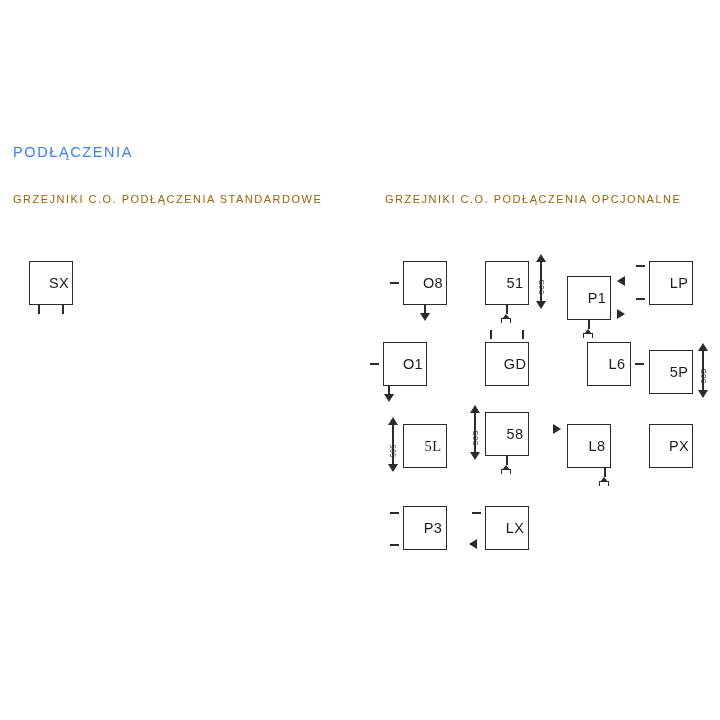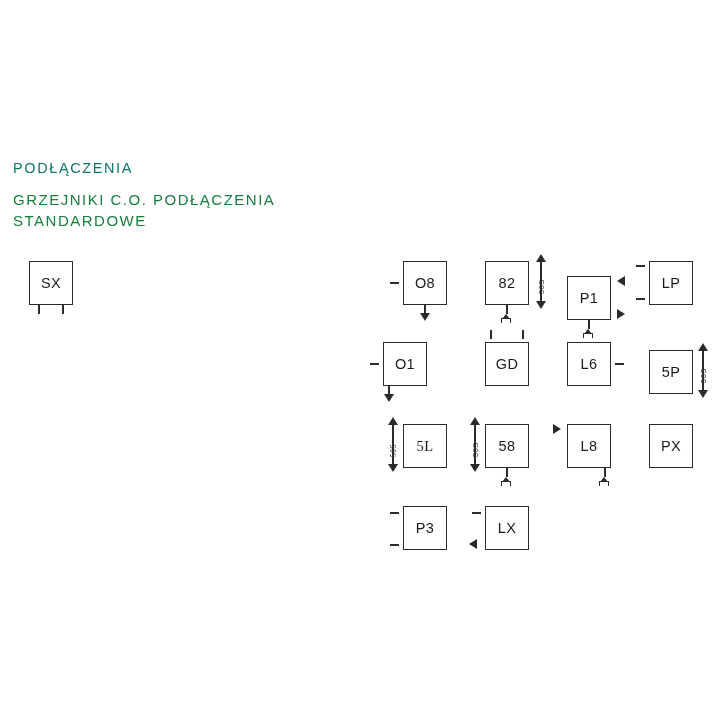--- a/index.html
+++ b/index.html
@@ -15,32 +15,32 @@
     position: relative;
     overflow: hidden;
   }
   .page {
     position: absolute;
     inset: 0;
   }
   .title-main {
     position: absolute;
     left: 13px;
-    top: 160px;
+    top: 144px;
     font-size: 14.5px;
     letter-spacing: 1.6px;
-    color: #0f766e;
+    color: #3b82f6;
     text-transform: uppercase;
     white-space: nowrap;
   }
   .col-head {
     position: absolute;
-    font-size: 15px;
+    font-size: 11px;
     letter-spacing: 1.5px;
-    color: #15803d;
+    color: #a16207;
     text-transform: uppercase;
     line-height: 21px;
     width: 320px;
   }
   .col-head.left { left: 13px; top: 189px; }
   .col-head.right { left: 385px; top: 189px; }
 
   
   .sym {
     position: absolute;
@@ -60,20 +60,21 @@
     position: absolute;
     left: 0; top: 0;
     width: 44px;
     height: 44px;
     display: flex;
     align-items: center;
     justify-content: center;
     font-size: 14.5px;
     color: #1c1c1c;
     letter-spacing: .4px;
+    padding-left: 8px;
   }
 
   
   .stub {
     position: absolute;
     background: #2b2b2b;
   }
   .stub.h { height: 1.6px; width: 9px; }
   .stub.v { width: 1.6px; height: 9px; }
 
@@ -128,39 +129,40 @@
   }
 </style>
 </head>
 <body>
 
 <div class="page">
 
   <div class="title-main">PODŁĄCZENIA</div>
 
   <div class="col-head left">GRZEJNIKI C.O. PODŁĄCZENIA STANDARDOWE</div>
+  <div class="col-head right">GRZEJNIKI C.O. PODŁĄCZENIA OPCJONALNE</div>
 
   <div class="sym" style="left:29px; top:261px;">
     <div class="box"></div>
     <div class="label">SX</div>
     <div class="stub v bl"></div>
     <div class="stub v br"></div>
   </div>
 
   <div class="sym" style="left:403px; top:261px;">
     <div class="box"></div>
     <div class="label">O8</div>
     <div class="stub h" style="left:-13px; top:21px;"></div>
     <div class="stub v" style="left:21px; top:44px;"></div>
     <div class="arrow down" style="left:17px; top:52px;"></div>
   </div>
 
   <div class="sym" style="left:485px; top:261px;">
     <div class="box"></div>
-    <div class="label">82</div>
+    <div class="label">51</div>
     <div class="stub v" style="left:21px; top:44px;"></div>
     <div class="valve" style="left:16px; top:53px;"></div>
     <div class="stub v" style="left:55px; top:0px; height:44px;"></div>
     <div class="arrow up" style="left:51px; top:-7px;"></div>
     <div class="arrow down" style="left:51px; top:40px;"></div>
     <div class="note-50s" style="left:52px; top:33px;">50S</div>
   </div>
 
   <div class="sym" style="left:567px; top:276px;">
     <div class="box"></div>
@@ -186,21 +188,21 @@
     <div class="arrow down" style="left:1px; top:52px;"></div>
   </div>
 
   <div class="sym" style="left:485px; top:342px;text-align:right;">
     <div class="box"></div>
     <div class="label">GD</div>
     <div class="stub v" style="left:5px; top:-12px;"></div>
     <div class="stub v" style="left:37px; top:-12px;"></div>
   </div>
 
-  <div class="sym" style="left:567px; top:342px;">
+  <div class="sym" style="left:587px; top:342px;">
     <div class="box"></div>
     <div class="label">L6</div>
     <div class="stub h" style="left:48px; top:21px;"></div>
   </div>
 
   <div class="sym" style="left:649px; top:350px;">
     <div class="box"></div>
     <div class="label">5P</div>
     <div class="stub v" style="left:53px; top:0px; height:44px;"></div>
     <div class="arrow up" style="left:49px; top:-7px;"></div>
@@ -210,21 +212,21 @@
 
   <div class="sym" style="left:403px; top:424px;font-family:Liberation Serif, serif;">
     <div class="box"></div>
     <div class="label">5L</div>
     <div class="stub v" style="left:-11px; top:0px; height:44px;"></div>
     <div class="arrow up" style="left:-15px; top:-7px;"></div>
     <div class="arrow down" style="left:-15px; top:40px;"></div>
     <div class="note-50s" style="left:-14px; top:33px;">50S</div>
   </div>
 
-  <div class="sym" style="left:485px; top:424px;">
+  <div class="sym" style="left:485px; top:412px;">
     <div class="box"></div>
     <div class="label">58</div>
     <div class="stub v" style="left:-11px; top:0px; height:44px;"></div>
     <div class="arrow up" style="left:-15px; top:-7px;"></div>
     <div class="arrow down" style="left:-15px; top:40px;"></div>
     <div class="note-50s" style="left:-14px; top:33px;">50S</div>
     <div class="stub v" style="left:21px; top:44px;"></div>
     <div class="valve" style="left:16px; top:53px;"></div>
   </div>
 

